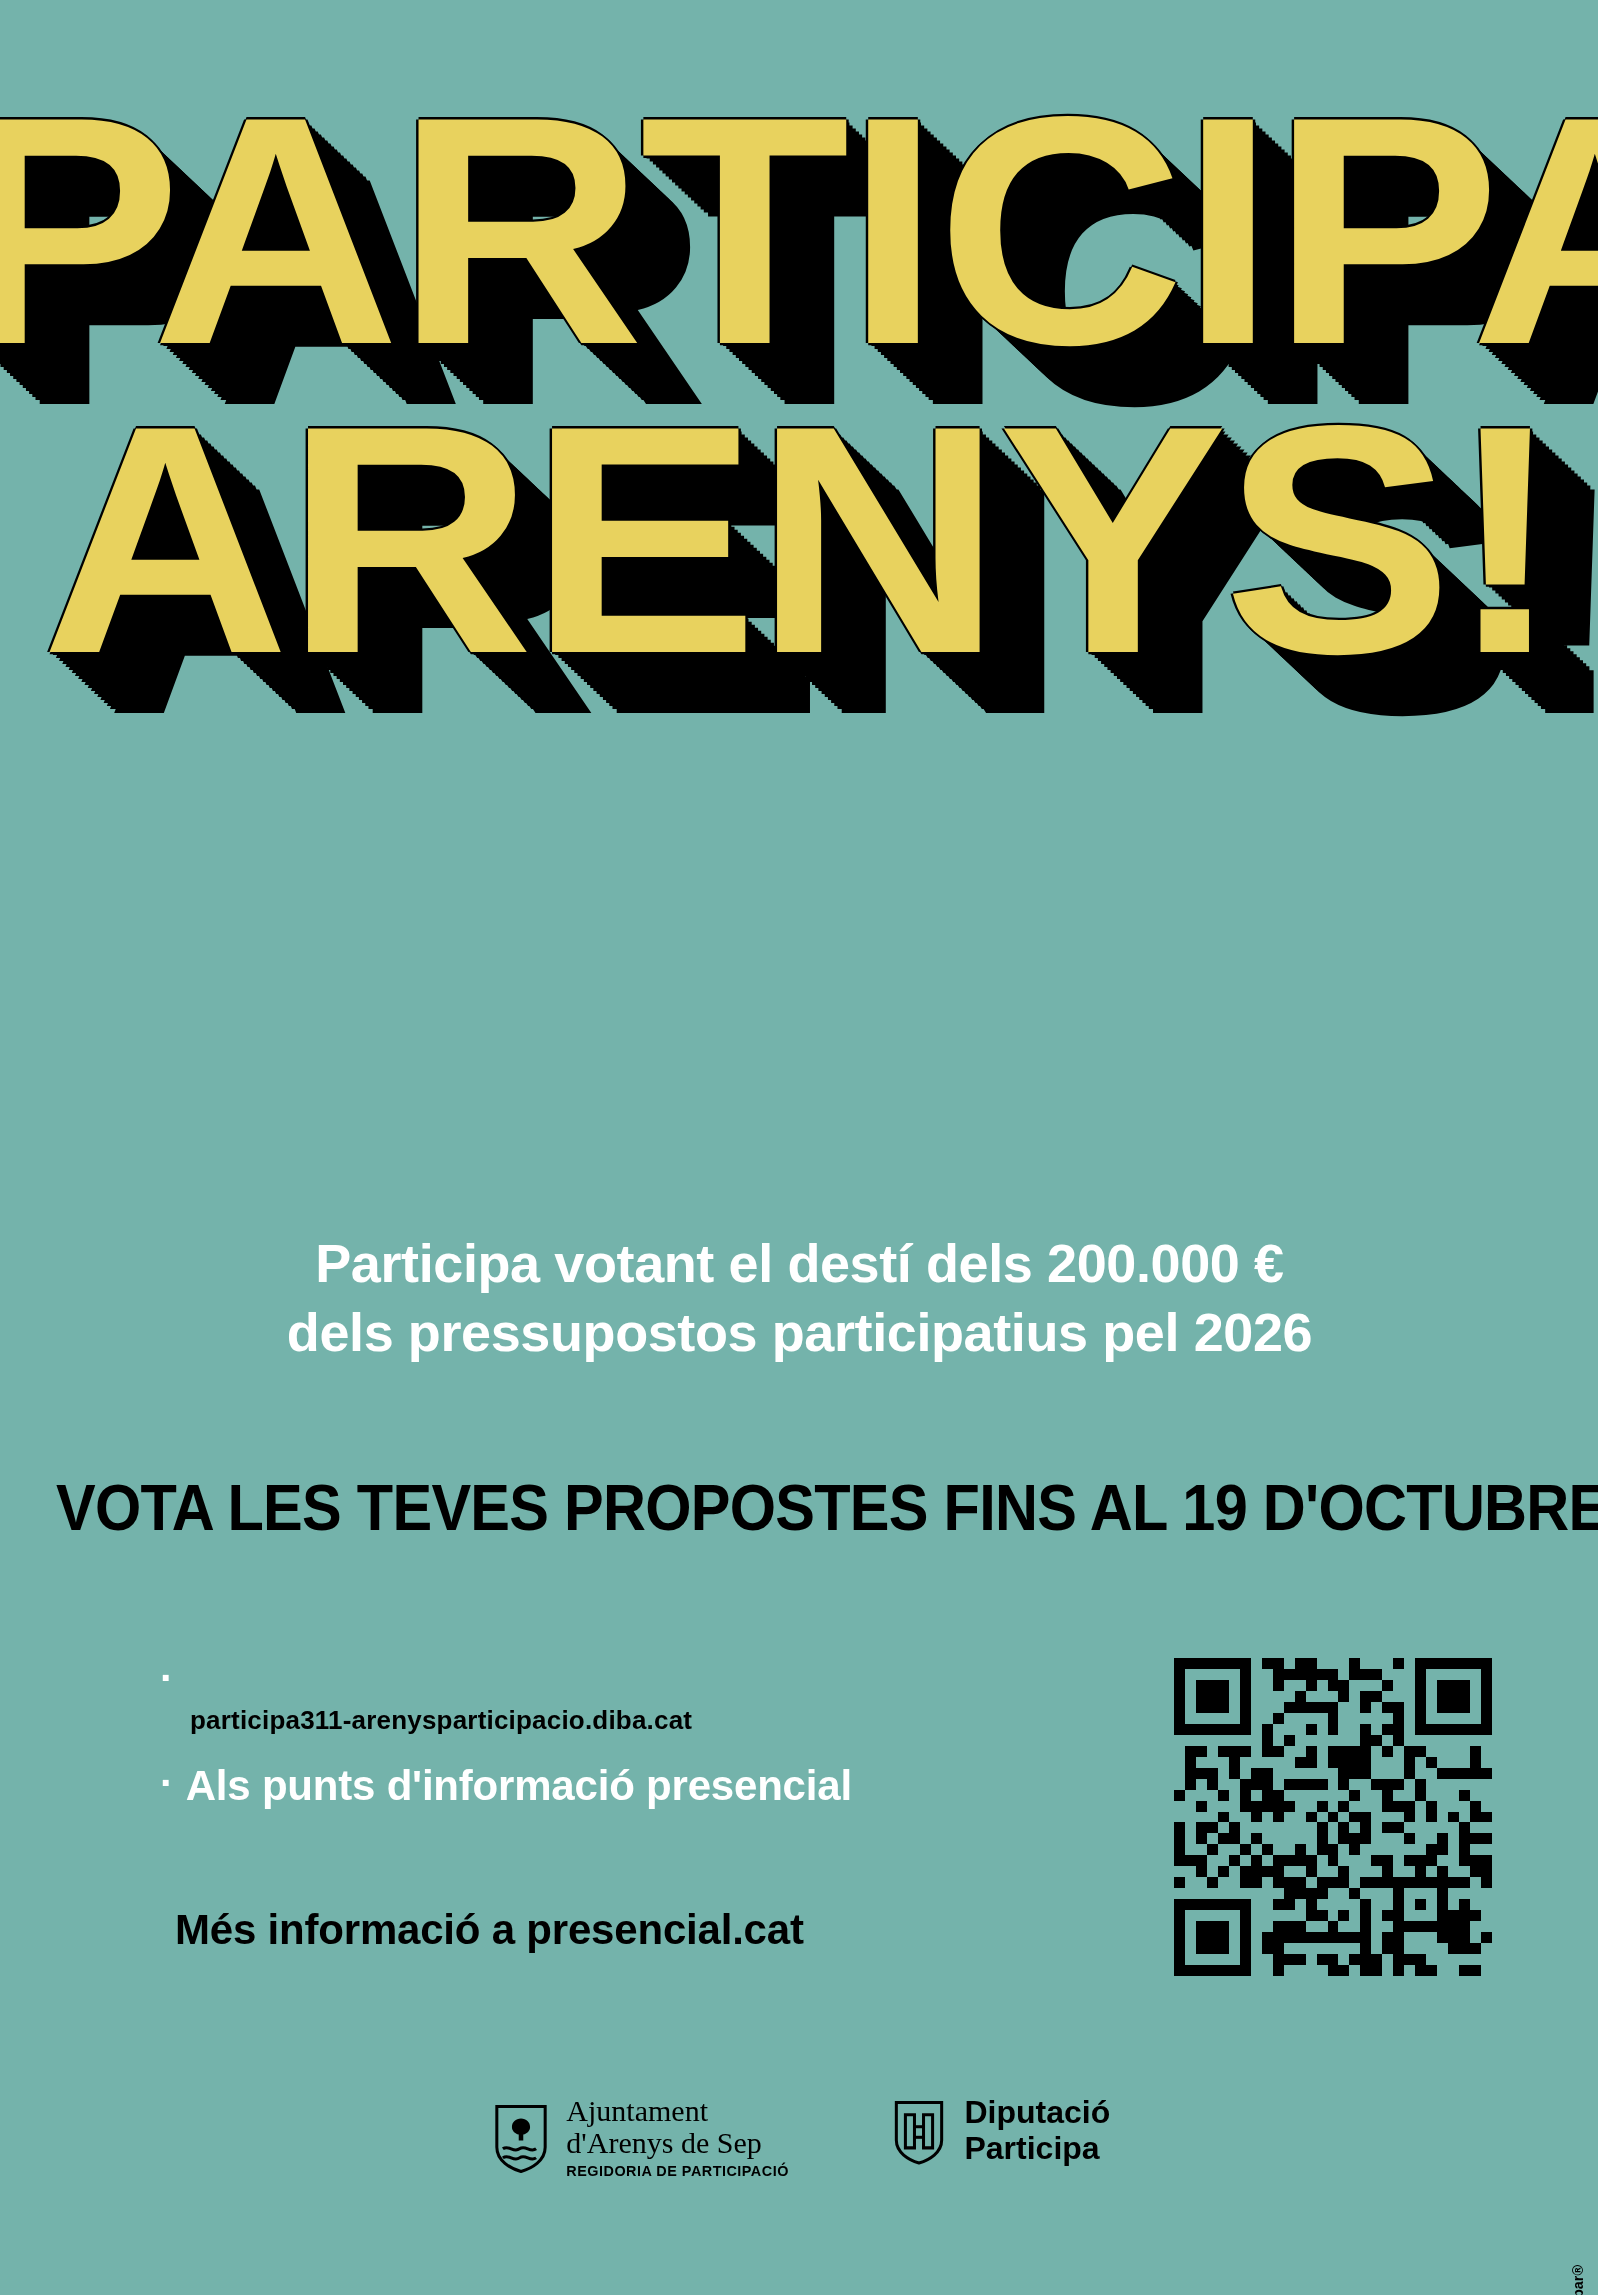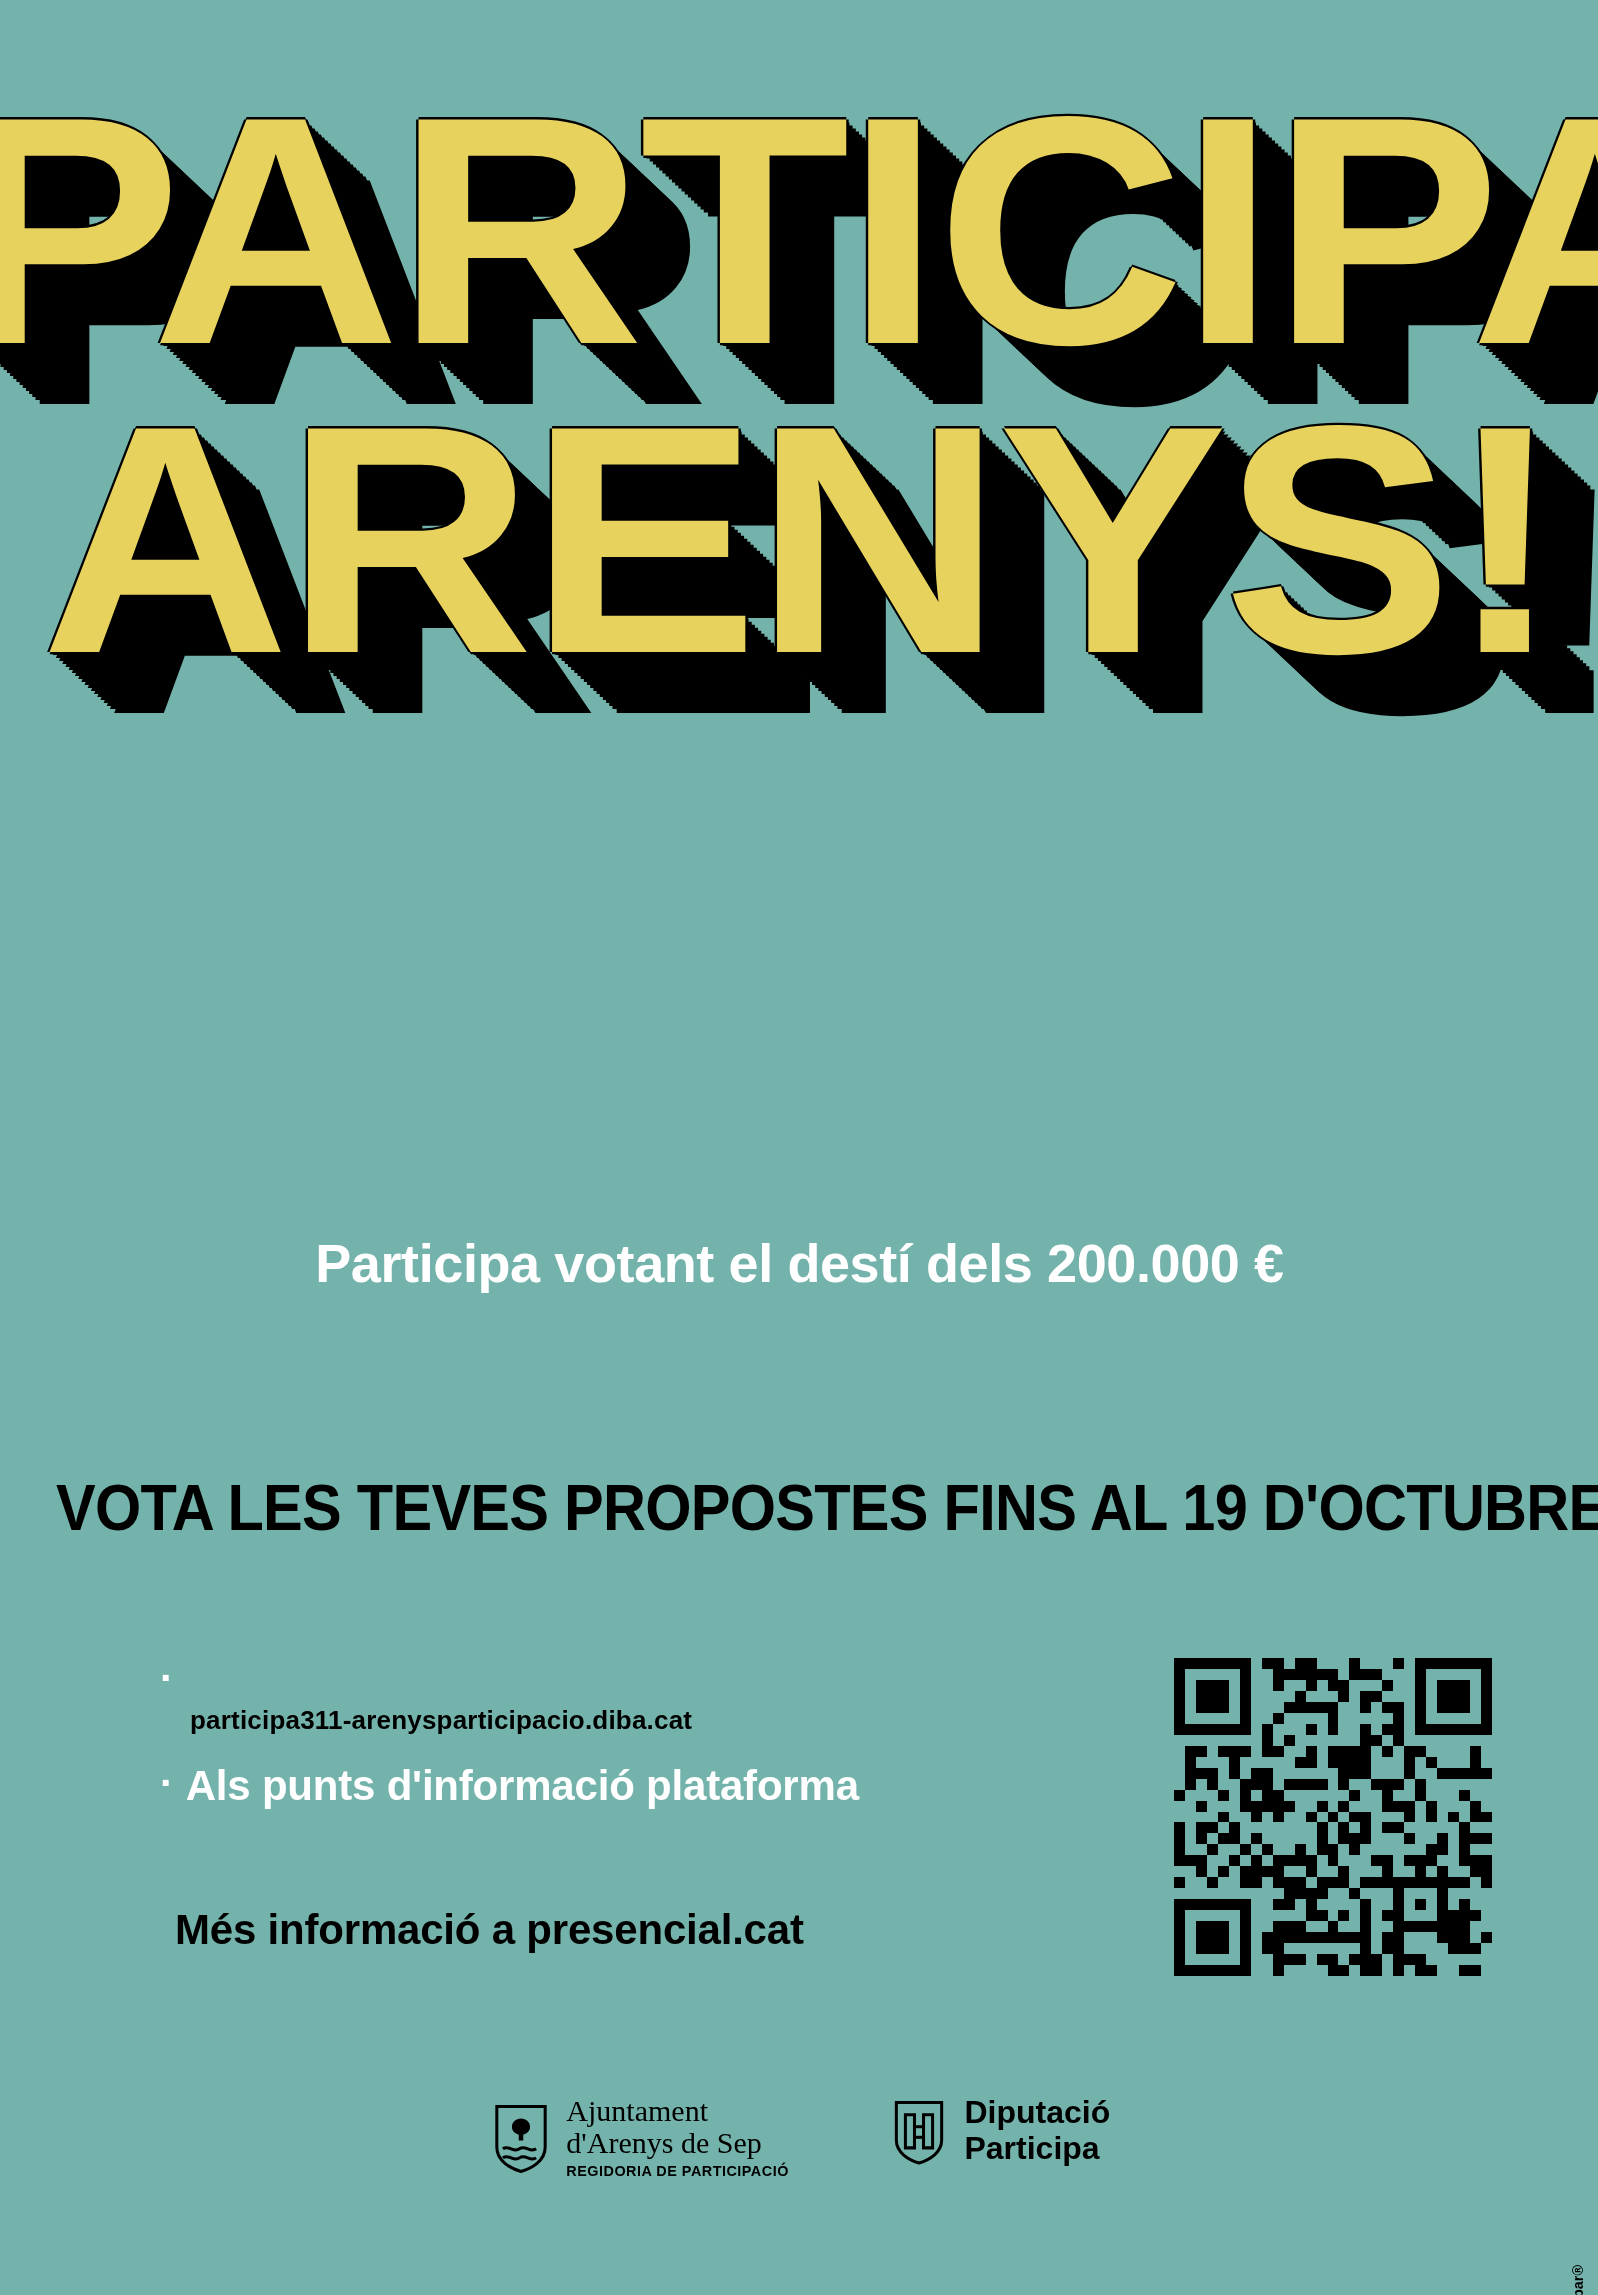--- a/index.html
+++ b/index.html
@@ -221,33 +221,34 @@
 
 <div class="poster">
 
   <div class="headline">
     <div class="hl-line hl-1">PARTICIPA</div>
     <div class="hl-line hl-2">ARENYS!</div>
   </div>
 
   <div class="subhead">
     <div>Participa votant el destí dels 200.000 €</div>
+    <div>dels pressupostos participatius pel 2026</div>
   </div>
 
   <div class="votaline">VOTA LES TEVES PROPOSTES FINS AL 19 D'OCTUBRE</div>
 
   <div class="bullets">
     <div class="bullet-row">
       <span class="bullet-dot">·</span>
     </div>
     <div class="bullet-sub">participa311-arenysparticipacio.diba.cat</div>
 
     <div class="bullet-row bullet-row-2">
       <span class="bullet-dot">·</span>
-      <span class="bullet-text">Als punts d'informació plataforma</span>
+      <span class="bullet-text">Als punts d'informació presencial</span>
     </div>
   </div>
 
   <div class="moreinfo">Més informació a presencial.cat</div>
 
   <div class="qr-wrap">
     <div class="qr" id="qr">
         <i></i>
         <i></i>
         <i></i>

